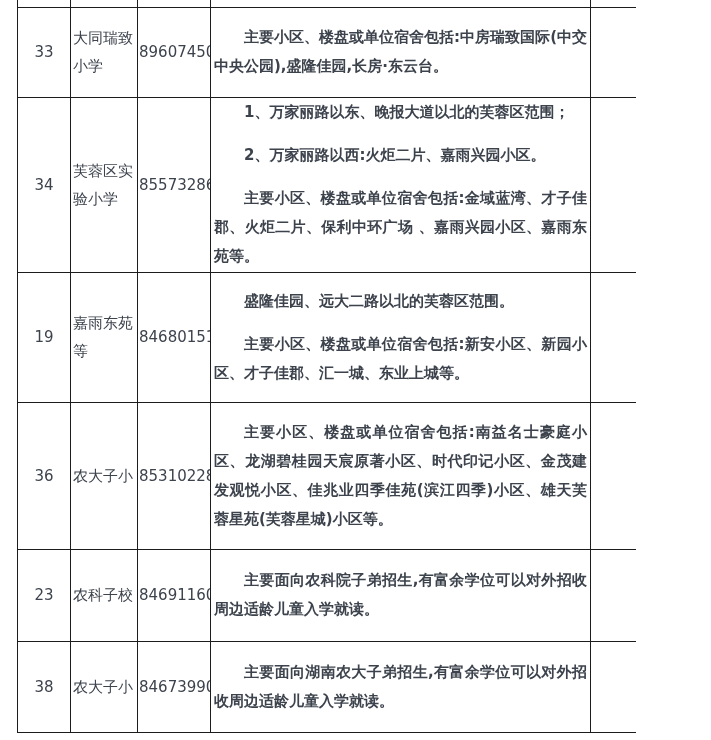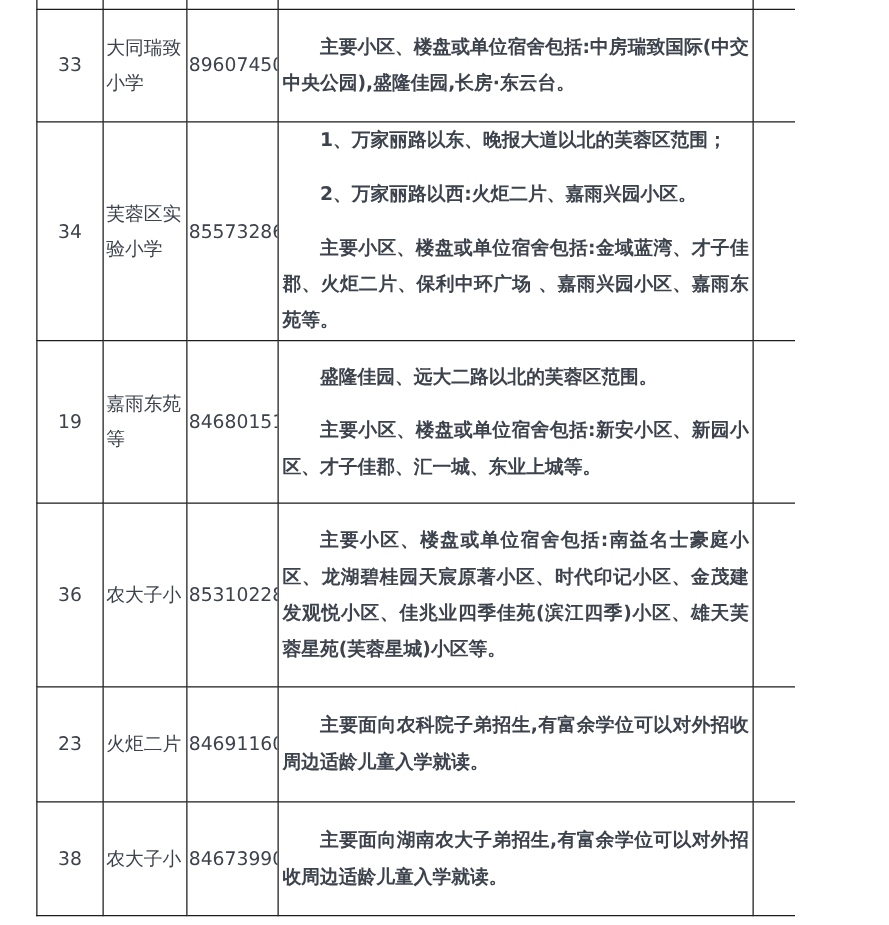--- a/index.html
+++ b/index.html
@@ -13,21 +13,20 @@
     padding: 0;
     background: var(--bg-color);
     font-family: "DejaVu Sans", "Liberation Sans", sans-serif;
     color: var(--text-color);
   }
   .page {
     width: 636px;
     height: 740px;
     overflow: hidden;
     background: var(--bg-color);
-    padding-left: 12px;
   }
   table.school-table {
     border-collapse: collapse;
     table-layout: fixed;
     width: 680px;
     margin-left: 17px;
     font-size: 15px;
   }
   table.school-table td {
     border: 1px solid var(--border-color);
@@ -126,21 +125,21 @@
     <td class="cell-no">36</td>
     <td class="cell-school">农大子小</td>
     <td class="cell-phone">85310228</td>
     <td class="cell-desc">
             <p>主要小区、楼盘或单位宿舍包括:南益名士豪庭小区、龙湖碧桂园天宸原著小区、时代印记小区、金茂建发观悦小区、佳兆业四季佳苑(滨江四季)小区、雄天芙蓉星苑(芙蓉星城)小区等。</p>
           </td>
     <td class="cell-note"></td>
   </tr>
         <tr>
     <td class="cell-no">23</td>
-    <td class="cell-school">火炬二片</td>
+    <td class="cell-school">农科子校</td>
     <td class="cell-phone">84691160</td>
     <td class="cell-desc">
             <p>主要面向农科院子弟招生,有富余学位可以对外招收周边适龄儿童入学就读。</p>
           </td>
     <td class="cell-note"></td>
   </tr>
         <tr>
     <td class="cell-no">38</td>
     <td class="cell-school">农大子小</td>
     <td class="cell-phone">84673990</td>

